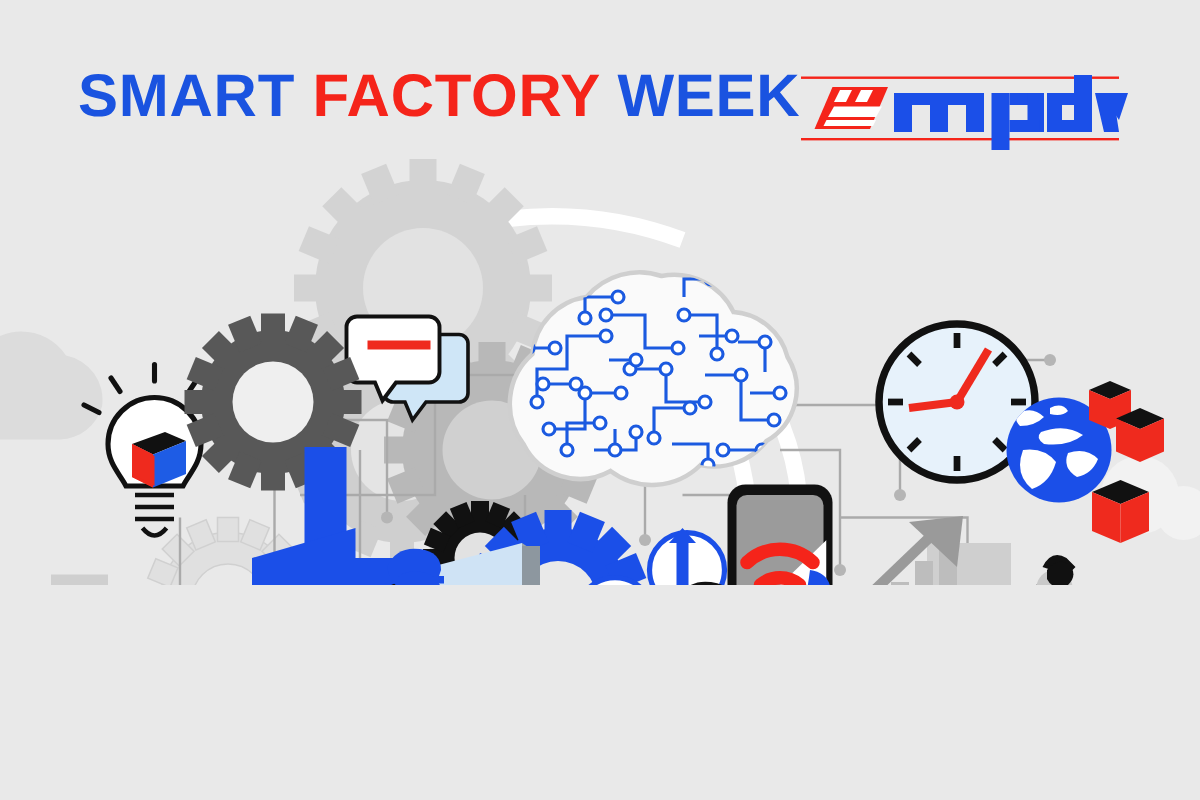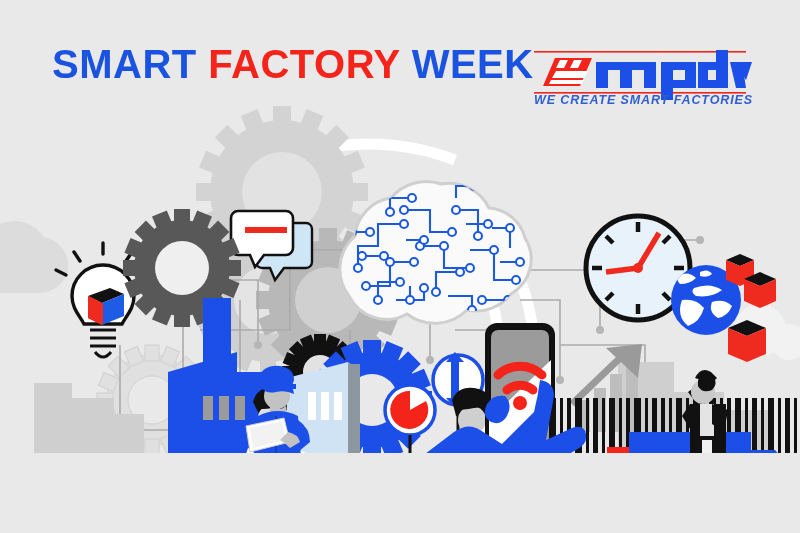--- a/index.html
+++ b/index.html
@@ -3,21 +3,21 @@
 <meta charset="utf-8">
 <title>Smart Factory Week</title>
 <style>
   html,body{margin:0;padding:0;}
   body{
     width:800px;height:533px;
     background:#e9e9e9;
     font-family:"Liberation Sans", sans-serif;
     overflow:hidden;
   }
-  #poster{position:relative;width:800px;height:453px;overflow:hidden;background:#e9e9e9;}
+  #poster{position:relative;width:800px;height:390px;overflow:hidden;background:#e9e9e9;}
   #artwork{position:absolute;left:0;top:0;width:800px;height:533px;}
   .hdr{position:absolute;}
   #title{left:52px;top:44px;font-size:40px;font-weight:bold;letter-spacing:0.5px;line-height:1;}
   #title .b{color:#1a53e0;}
   #title .r{color:#f5241a;}
   #subtitle{left:52px;top:95px;font-size:22px;font-weight:bold;color:#1a53e0;letter-spacing:0.2px;}
   #logo{left:530px;top:40px;width:222px;height:78px;}
   #tagline{left:534px;top:93px;font-size:12.5px;font-weight:bold;font-style:italic;color:#2f5fd0;letter-spacing:0.9px;}
 </style>
 </head>
@@ -678,15 +678,14 @@
 
       <rect x="168" y="22" width="20" height="8"></rect>
       <rect x="168" y="40" width="20" height="8"></rect>
       <rect x="168" y="30" width="10" height="10"></rect>
       <rect x="186" y="10" width="12" height="38"></rect>
 
       <polygon points="200,22 212,22 216,48 206,48"></polygon>
       <polygon points="212,22 222,22 216,40 212,34"></polygon>
     </g>
   </svg>
-  <div class="hdr" id="tagline">WE CREATE SMART FACTORIES</div>
 
 </div>
 
 </body></html>

